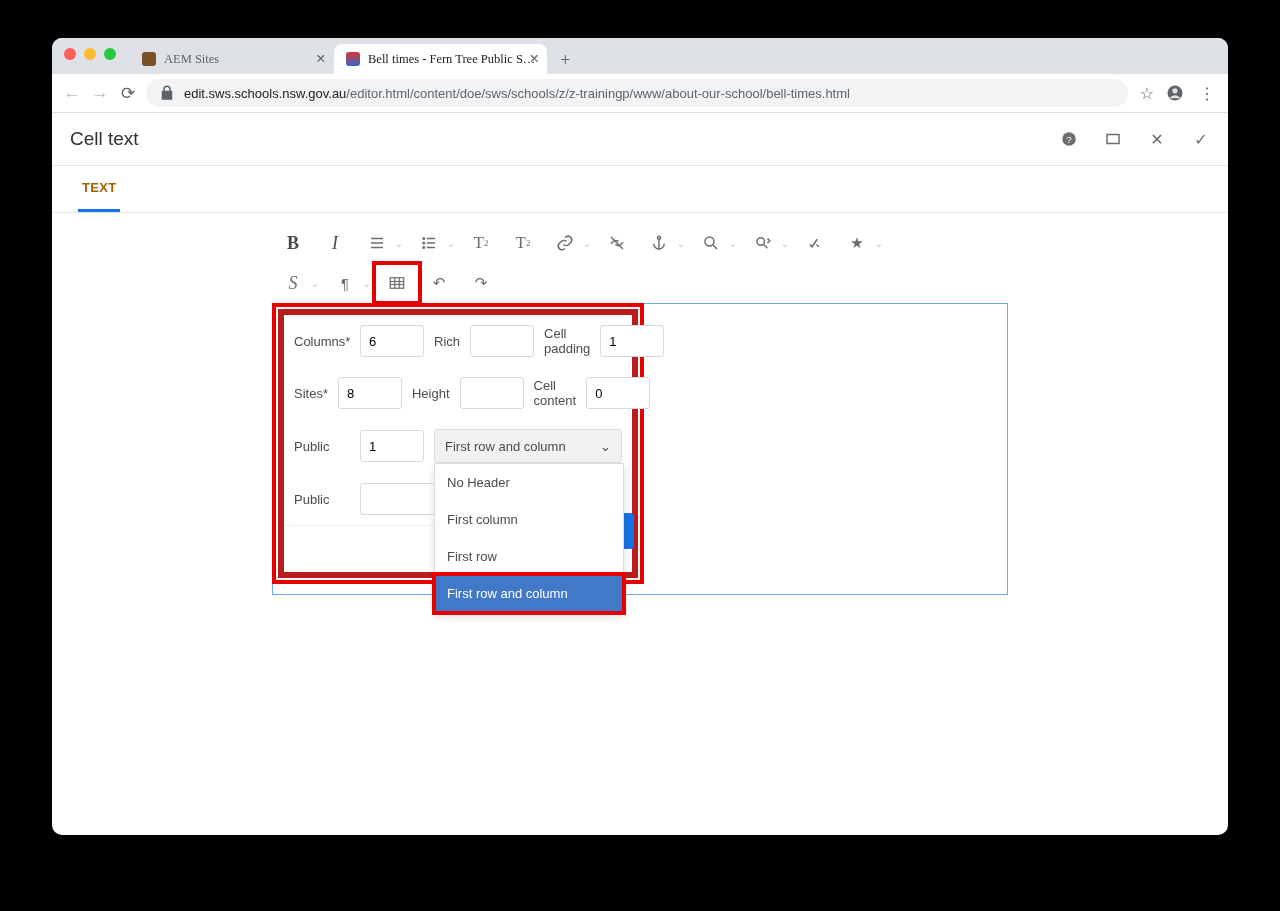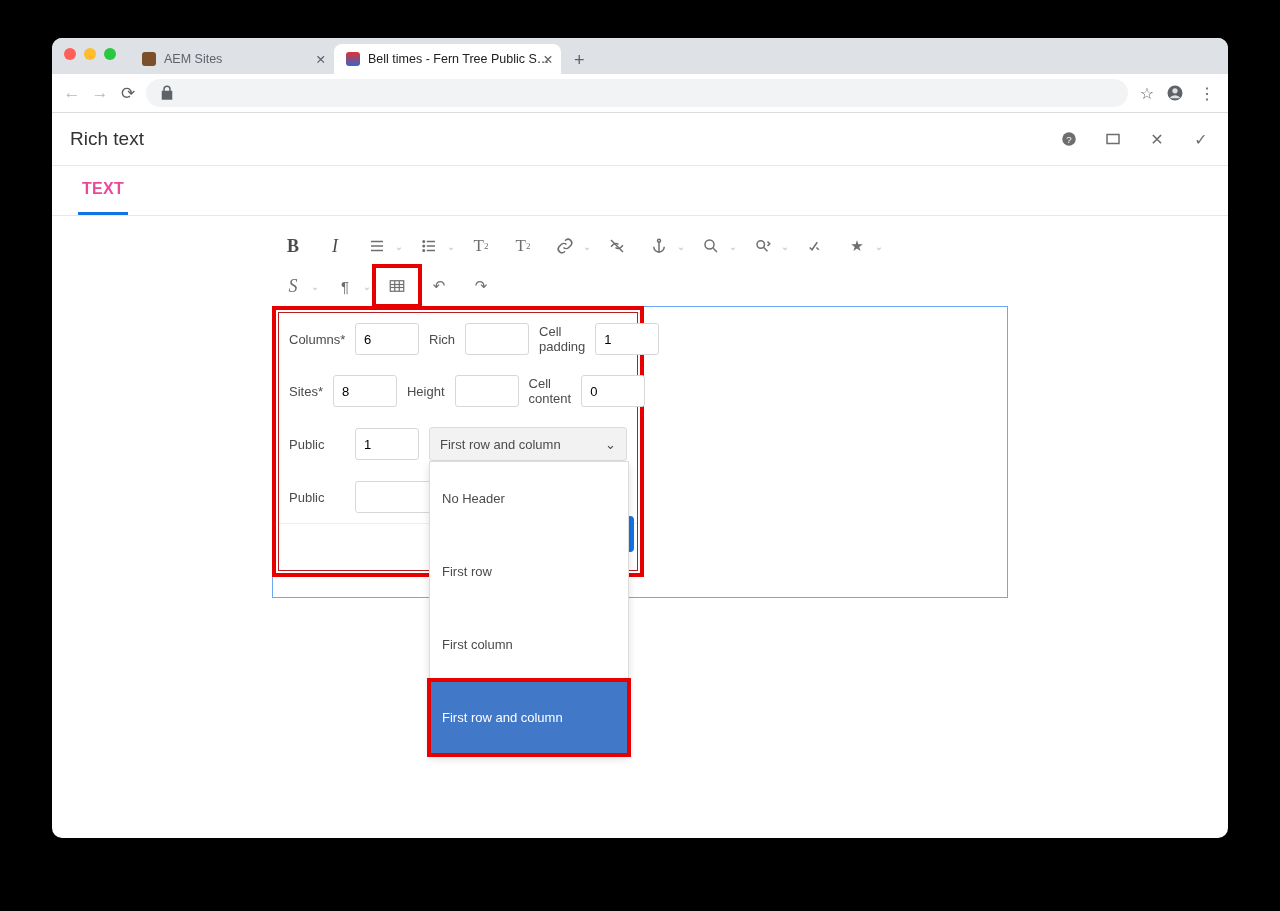--- a/index.html
+++ b/index.html
@@ -3,63 +3,63 @@
 <meta charset="utf-8">
 <style>
   html,body{margin:0;padding:0;font-family:Arial,Helvetica,sans-serif;}
   body{background:#000;display:flex;align-items:flex-start;justify-content:center;height:911px;}
   .window{width:1176px;margin-top:38px;background:#fff;border-radius:10px;overflow:hidden;box-shadow:0 2px 8px rgba(0,0,0,.5);}
   
   .titlebar{background:#dee1e6;height:36px;display:flex;align-items:flex-end;padding:0 8px;position:relative;}
   .traffic{position:absolute;top:10px;left:12px;display:flex;gap:8px;}
   .dot{width:12px;height:12px;border-radius:50%;}
   .dot.r{background:#ff5f57;} .dot.y{background:#febc2e;} .dot.g{background:#28c840;}
-  .tabs{display:flex;align-items:flex-end;margin-left:70px;height:100%;}
+  .tabs{display:flex;align-items:flex-end;margin-left:70px;height:100%;font-family:Liberation Serif, serif;}
   .tab{display:flex;align-items:center;height:30px;padding:0 12px;border-radius:8px 8px 0 0;font-size:12.5px;color:#5f6368;gap:8px;min-width:180px;position:relative;}
   .tab.active{background:#fff;color:#202124;}
   .tab .fav{width:14px;height:14px;background:#7a4f2a;border-radius:3px;display:inline-block;}
   .tab.active .fav{background:linear-gradient(#d33,#36c);}
   .tab .x{color:#5f6368;position:absolute;right:8px;}
   .newtab{width:28px;height:28px;display:flex;align-items:center;justify-content:center;color:#5f6368;font-size:18px;margin-left:4px;}
   .addrbar{background:#fff;height:38px;display:flex;align-items:center;padding:0 10px;gap:8px;border-bottom:1px solid #dadce0;}
   .nav-ico{color:#b7b7b7;width:20px;text-align:center;font-size:17px;}
   .nav-ico.rl{color:#5f6368;}
   .url{flex:1;display:flex;align-items:center;background:#f1f3f4;border-radius:16px;height:28px;padding:0 12px;font-size:13px;color:#5f6368;gap:8px;}
   .url .host{color:#202124;}
   .ricon{color:#5f6368;width:22px;text-align:center;font-size:16px;}
   
   .apphdr{height:52px;display:flex;align-items:center;padding:0 18px;justify-content:space-between;}
   .apphdr .ttl{font-size:19px;color:#323232;}
   .hdr-actions{display:flex;gap:26px;color:#6e6e6e;font-size:16px;}
   .hdr-actions span{width:18px;text-align:center;}
   .divider{height:1px;background:#e8e8e8;margin:0;}
   .tabsrow{display:flex;padding:0 26px;border-bottom:1px solid #e8e8e8;}
-  .apptab{font-size:16px;font-weight:600;letter-spacing:.3px;color:#ec4899;padding:14px 4px;border-bottom:3px solid #1473e6;}
+  .apptab{font-size:13px;font-weight:600;letter-spacing:.3px;color:#a16207;padding:14px 4px;border-bottom:3px solid #1473e6;}
   
   .toolbar{display:flex;flex-wrap:wrap;padding:12px 220px 0;gap:0;color:#6e6e6e;}
   .tbtn{width:42px;height:36px;display:flex;align-items:center;justify-content:center;font-size:15px;position:relative;}
   .tbtn.fB{font-weight:700;font-family:Georgia,serif;font-size:18px;color:#4b4b4b;}
   .tbtn.fI{font-style:italic;font-family:Georgia,serif;font-size:18px;color:#4b4b4b;}
   .chev{font-size:10px;color:#bfbfbf;margin-left:-8px;width:18px;}
   .row2{width:100%;display:flex;padding-top:4px;}
   .highlight1{border:4px solid #e70000;position:absolute;inset:-4px;}
   
   .stage{position:relative;margin:0 220px 60px;}
   .canvas{border:1px solid #6ea8f5;min-height:290px;margin-top:2px;}
   
   .dlgwrap{position:absolute;left:0;top:0;border:4px solid #e70000;padding:2px;background:#fff;width:360px;z-index:5;}
-  .dlg{background:#fff;border:1px solid #b91c1c;}
+  .dlg{background:#fff;border:6px solid #b91c1c;}
   .drow{display:flex;align-items:center;padding:10px 10px;gap:10px;font-size:13px;color:#4b4b4b;}
   .drow label{display:inline-block;}
   .drow input[type=text]{width:46px;height:30px;border:1px solid #d8d8d8;border-radius:3px;text-align:left;padding:0 8px;font-size:13px;}
   .lbl1{width:56px;} .lbl2{width:42px;} .lbl3{width:70px;}
   .sel{position:relative;flex:1;border-radius:12px;}
   .selbox{background:#f2f2f2;border:1px solid #dcdcdc;border-radius:3px;height:32px;display:flex;align-items:center;padding:0 10px;font-size:13px;color:#4b4b4b;justify-content:space-between;}
   .drop{position:absolute;left:0;top:34px;width:100%;background:#fff;border:1px solid #dcdcdc;box-shadow:0 4px 8px rgba(0,0,0,.12);z-index:6;}
-  .opt{padding:29px 12px;font-size:13px;color:#4b4b4b;}
+  .opt{padding:11px 12px;font-size:13px;color:#4b4b4b;}
   .opt.sel-opt{background:#4178c8;color:#fff;outline:4px solid #e70000;outline-offset:-1px;}
   .okbtn{position:absolute;right:6px;top:206px;width:38px;height:36px;background:#1473e6;border-radius:4px;color:#fff;display:flex;align-items:center;justify-content:center;font-size:16px;}
   .capin{flex:1;} .capin input{width:100%;}
   svg{display:block;}
   .ico{width:18px;height:18px;}
 </style>
 </head>
 <body>
 
 <div class="window">
@@ -88,34 +88,35 @@
   <div class="addrbar">
     <span class="nav-ico">←</span>
     <span class="nav-ico">→</span>
     <span class="nav-ico rl">⟳</span>
     <div class="url">
       <span>
         <svg class="ico" viewBox="0 0 24 24" fill="#5f6368">
             <path d="M17 9V7a5 5 0 10-10 0v2H5v12h14V9h-2zm-8 0V7a3 3 0 016 0v2H9z"></path>
           </svg>
       </span>
+      <span><span class="host">edit.sws.schools.nsw.gov.au</span><span>/editor.html/content/doe/sws/schools/z/z-trainingp/www/about-our-school/bell-times.html</span></span>
     </div>
     <span class="ricon">☆</span>
     <span class="ricon">
       <svg class="ico" viewBox="0 0 24 24" fill="#5f6368">
           <circle cx="12" cy="12" r="10"></circle>
           <circle cx="12" cy="9" r="3.5" fill="#dee1e6"></circle>
           <path d="M5 19c1.5-3 5-4 7-4s5.5 1 7 4" fill="#dee1e6"></path>
         </svg>
     </span>
     <span class="ricon">⋮</span>
   </div>
 
   <div class="apphdr">
-    <span class="ttl">Rich text</span>
+    <span class="ttl">Cell text</span>
     <div class="hdr-actions">
       <span>
           <svg class="ico" viewBox="0 0 24 24" fill="#6e6e6e">
             <circle cx="12" cy="12" r="9"></circle>
             <text x="12" y="17" text-anchor="middle" fill="#fff" font-size="13" font-family="Arial">?</text>
           </svg>
         </span>
       <span>
           <svg class="ico" viewBox="0 0 24 24" fill="none" stroke="#6e6e6e" stroke-width="2">
             <rect x="4" y="6" width="16" height="12"></rect>
@@ -244,22 +245,22 @@
         <div class="drow">
           <label class="lbl1">Public</label>
           <input type="text" value="1" style="">
           <div class="sel">
             <div class="selbox">
               <span>First row and column</span>
               <span>⌄</span>
             </div>
             <div class="drop">
               <div class="opt">No Header</div>
+              <div class="opt">First column</div>
               <div class="opt">First row</div>
-              <div class="opt">First column</div>
               <div class="opt sel-opt">First row and column</div>
             </div>
           </div>
         </div>
         <div class="drow">
           <label class="lbl1">Public</label>
           <div class="capin"><input type="text" style="width: 240px;" value=""></div>
         </div>
         <div style="height:46px;border-top:1px solid #eee;"></div>
       </div>

